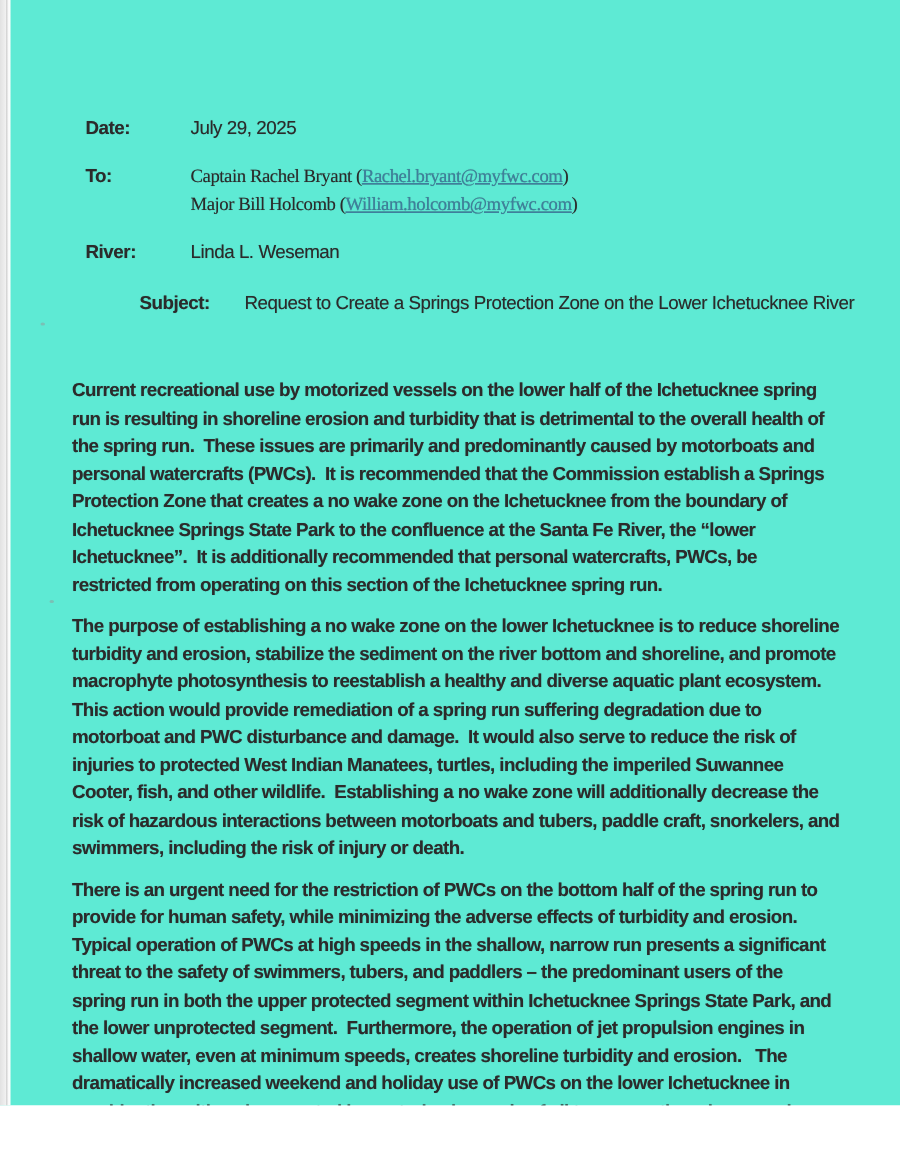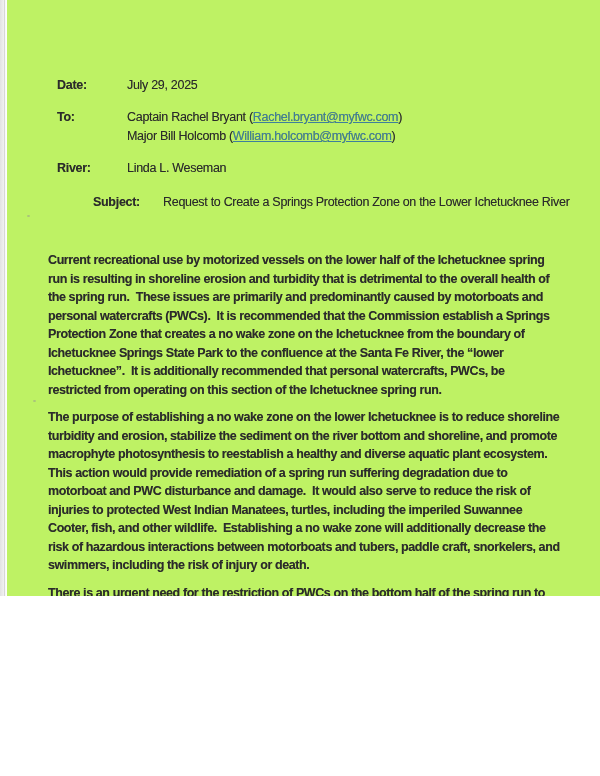--- a/index.html
+++ b/index.html
@@ -3,22 +3,22 @@
 <meta charset="utf-8">
 <style>
   html, body {
     margin: 0;
     padding: 0;
     background: #ffffff;
   }
   .page {
     position: relative;
     width: 600px;
-    height: 596px;
-    background: #bef264;
+    height: 737px;
+    background: #5eead4;
     font-family: "Liberation Sans", sans-serif;
     color: #2b2b2b;
     overflow: hidden;
     text-shadow: 0 0 0.5px rgba(40,40,40,0.45);
   }
   
   .scan-edge {
     position: absolute;
     left: 0; top: 0;
     width: 7px; height: 776px;
@@ -54,21 +54,21 @@
     width: 70px;
     flex: 0 0 70px;
     font-weight: bold;
   }
   .hvalue { flex: 1 1 auto; }
   .row-date { margin-bottom: 13px; }
   .row-to   { margin-bottom: 13px; }
   .row-from { margin-bottom: 15px; }
   .row-subject { white-space: nowrap; margin-left: 36px; }
   .row-subject .hvalue { font-weight: normal; }
-  .recipient-line { line-height: 19px; }
+  .recipient-line { line-height: 19px; font-family: Liberation Serif, serif; }
   .email-link {
     color: var(--link-color, #3e7f9d);
     text-decoration: underline;
     cursor: pointer;
   }
 
   .memo-body {
     position: absolute;
     left: 48px;
     top: 251px;

